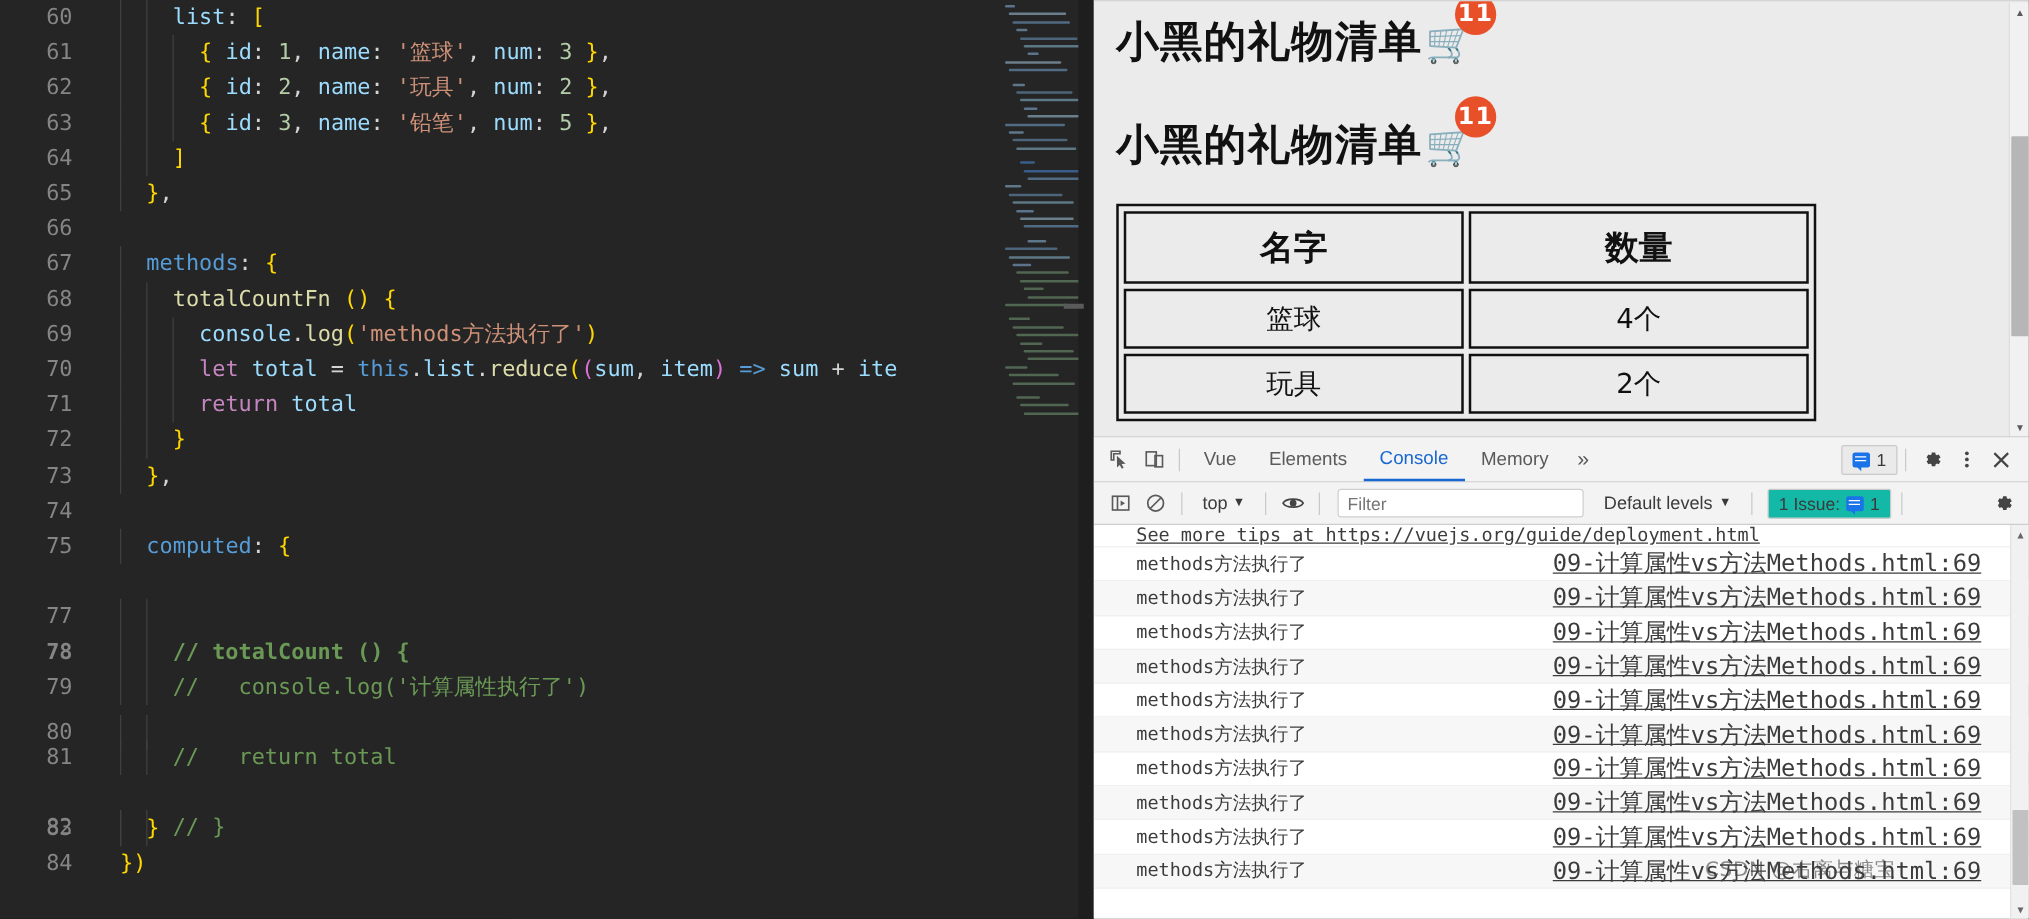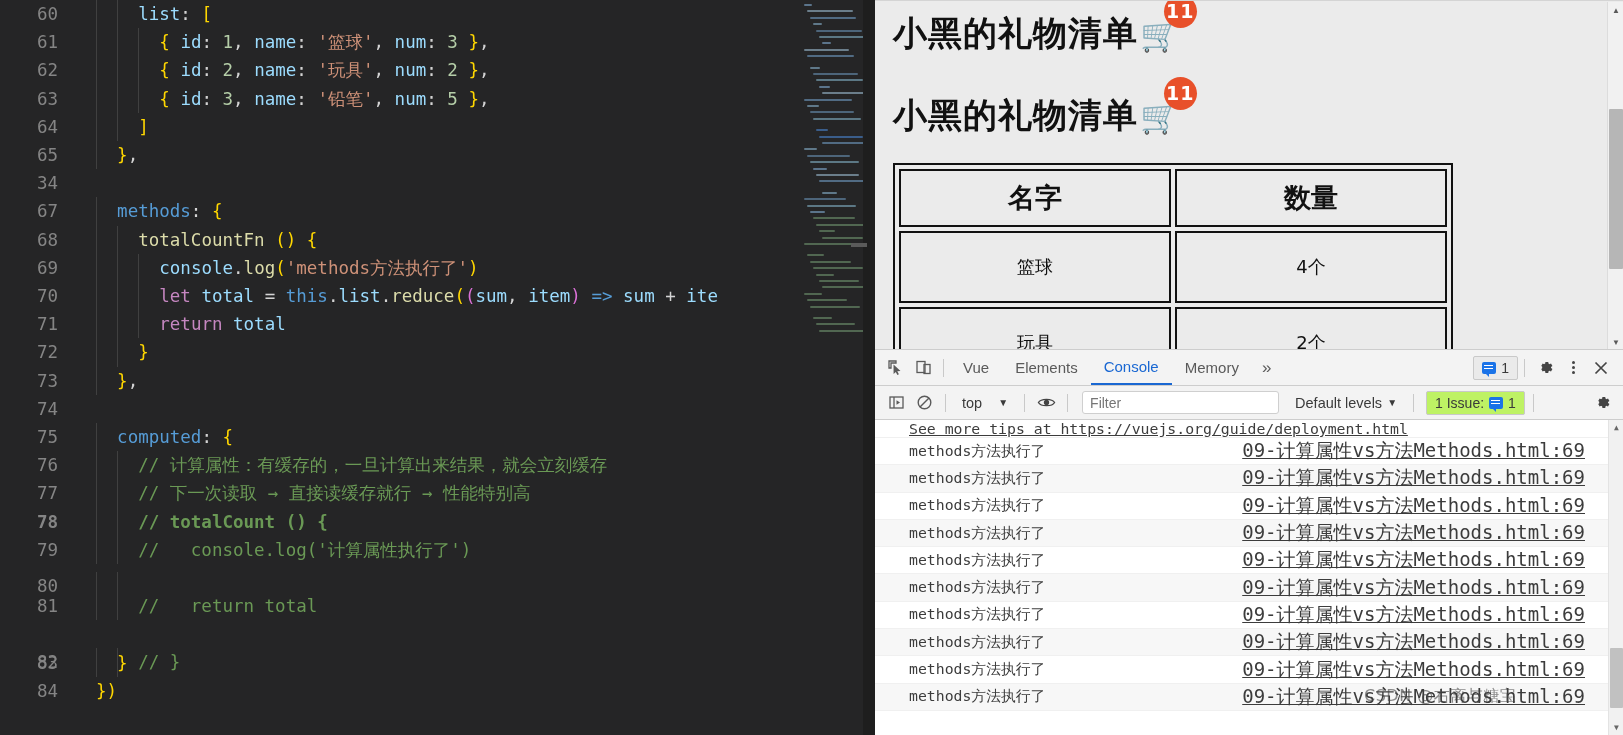--- a/index.html
+++ b/index.html
@@ -165,24 +165,24 @@
     background: #ebebeb;
     font-family: "DejaVu Sans", "Liberation Sans", sans-serif;
   }
   table.gift-table th {
     font-size: 27px;
     font-weight: bold;
     color: #111;
     padding: 9px 0;
   }
   table.gift-table td {
-    font-size: 18px;
+    font-size: 22px;
     font-weight: normal;
     color: #111;
-    padding: 22px 0;
+    padding: 7px 0;
   }
   .col-name { width: 50%; }
   .col-num  { width: 50%; }
 
   
   .page-scroll {
     position: absolute; right: 0; top: 1px;
     width: 16px; height: 348px;
     background: #f1f1f1;
     border-left: 1px solid #dcdcdc;
@@ -292,21 +292,21 @@
     border-bottom: 1px solid #cdcdcd;
     padding-left: 8px;
     gap: 2px;
   }
   .fb-btn {
     width: 26px; height: 26px;
     display: flex; align-items: center; justify-content: center;
     color: #5a5a5a;
   }
   .fb-select {
-    display: flex; align-items: center; gap: 16px;
+    display: flex; align-items: center; gap: 4px;
     font-size: 14.5px;
     color: #3a3a3a;
     padding: 0 8px;
     height: 24px;
     text-align: right;
   }
   .filter-input {
     flex: 0 0 175px;
     height: 23px;
     background: #fff;
@@ -321,21 +321,21 @@
   .levels {
     display: flex; align-items: center; gap: 5px;
     font-size: 14.5px;
     color: #3a3a3a;
     padding: 0 8px;
   }
   .issue-chip {
     display: flex; align-items: center; gap: 5px;
     border: 1px solid #c9c9c9;
     border-radius: 2px;
-    background: #bef264;
+    background: #14b8a6;
     padding: 2px 8px;
     height: 24px;
     font-size: 14px;
     color: #3a3a3a;
     margin-left: 4px;
   }
   .fb-gear { margin-left: auto; margin-right: 8px; }
 
   
   .console-body {
@@ -423,32 +423,31 @@
 <div class="root">
 
   <div class="editor">
     <div class="code-area" id="code-area">
         <div class="code-line" style="top: 0px; position: absolute; left: 0px; width: 800px;"><div class="ln">60</div><div class="guide" style="left: 96px;"></div><div class="guide" style="left: 117.1px;"></div><div class="code-text"><span class="t-punc"> </span><span class="t-punc"> </span><span class="t-punc"> </span><span class="t-punc"> </span><span class="t-prop">list</span><span class="t-punc">:</span><span class="t-punc"> </span><span class="t-b-y">[</span></div></div>
         <div class="code-line" style="top: 28.2px; position: absolute; left: 0px; width: 800px;"><div class="ln">61</div><div class="guide" style="left: 96px;"></div><div class="guide" style="left: 117.1px;"></div><div class="guide" style="left: 138.2px;"></div><div class="code-text"><span class="t-punc"> </span><span class="t-punc"> </span><span class="t-punc"> </span><span class="t-punc"> </span><span class="t-punc"> </span><span class="t-punc"> </span><span class="t-b-y">{</span><span class="t-punc"> </span><span class="t-prop">id</span><span class="t-punc">:</span><span class="t-punc"> </span><span class="t-num">1</span><span class="t-punc">,</span><span class="t-punc"> </span><span class="t-prop">name</span><span class="t-punc">:</span><span class="t-punc"> </span><span class="t-str">'篮球'</span><span class="t-punc">,</span><span class="t-punc"> </span><span class="t-prop">num</span><span class="t-punc">:</span><span class="t-punc"> </span><span class="t-num">3</span><span class="t-punc"> </span><span class="t-b-y">}</span><span class="t-punc">,</span></div></div>
         <div class="code-line" style="top: 56.4px; position: absolute; left: 0px; width: 800px;"><div class="ln">62</div><div class="guide" style="left: 96px;"></div><div class="guide" style="left: 117.1px;"></div><div class="guide" style="left: 138.2px;"></div><div class="code-text"><span class="t-punc"> </span><span class="t-punc"> </span><span class="t-punc"> </span><span class="t-punc"> </span><span class="t-punc"> </span><span class="t-punc"> </span><span class="t-b-y">{</span><span class="t-punc"> </span><span class="t-prop">id</span><span class="t-punc">:</span><span class="t-punc"> </span><span class="t-num">2</span><span class="t-punc">,</span><span class="t-punc"> </span><span class="t-prop">name</span><span class="t-punc">:</span><span class="t-punc"> </span><span class="t-str">'玩具'</span><span class="t-punc">,</span><span class="t-punc"> </span><span class="t-prop">num</span><span class="t-punc">:</span><span class="t-punc"> </span><span class="t-num">2</span><span class="t-punc"> </span><span class="t-b-y">}</span><span class="t-punc">,</span></div></div>
         <div class="code-line" style="top: 84.6px; position: absolute; left: 0px; width: 800px;"><div class="ln">63</div><div class="guide" style="left: 96px;"></div><div class="guide" style="left: 117.1px;"></div><div class="guide" style="left: 138.2px;"></div><div class="code-text"><span class="t-punc"> </span><span class="t-punc"> </span><span class="t-punc"> </span><span class="t-punc"> </span><span class="t-punc"> </span><span class="t-punc"> </span><span class="t-b-y">{</span><span class="t-punc"> </span><span class="t-prop">id</span><span class="t-punc">:</span><span class="t-punc"> </span><span class="t-num">3</span><span class="t-punc">,</span><span class="t-punc"> </span><span class="t-prop">name</span><span class="t-punc">:</span><span class="t-punc"> </span><span class="t-str">'铅笔'</span><span class="t-punc">,</span><span class="t-punc"> </span><span class="t-prop">num</span><span class="t-punc">:</span><span class="t-punc"> </span><span class="t-num">5</span><span class="t-punc"> </span><span class="t-b-y">}</span><span class="t-punc">,</span></div></div>
         <div class="code-line" style="top: 112.8px; position: absolute; left: 0px; width: 800px;"><div class="ln">64</div><div class="guide" style="left: 96px;"></div><div class="guide" style="left: 117.1px;"></div><div class="code-text"><span class="t-punc"> </span><span class="t-punc"> </span><span class="t-punc"> </span><span class="t-punc"> </span><span class="t-b-y">]</span></div></div>
         <div class="code-line" style="top: 141px; position: absolute; left: 0px; width: 800px;"><div class="ln">65</div><div class="guide" style="left: 96px;"></div><div class="code-text"><span class="t-punc"> </span><span class="t-punc"> </span><span class="t-b-y">}</span><span class="t-punc">,</span></div></div>
-        <div class="code-line" style="top: 169.2px; position: absolute; left: 0px; width: 800px;"><div class="ln">34</div><div class="code-text"></div></div>
+        <div class="code-line" style="top: 169.2px; position: absolute; left: 0px; width: 800px;"><div class="ln">66</div><div class="code-text"></div></div>
         <div class="code-line" style="top: 197.4px; position: absolute; left: 0px; width: 800px;"><div class="ln">67</div><div class="guide" style="left: 96px;"></div><div class="code-text"><span class="t-punc"> </span><span class="t-punc"> </span><span class="t-key">methods</span><span class="t-punc">:</span><span class="t-punc"> </span><span class="t-b-y">{</span></div></div>
         <div class="code-line" style="top: 225.6px; position: absolute; left: 0px; width: 800px;"><div class="ln">68</div><div class="guide" style="left: 96px;"></div><div class="guide" style="left: 117.1px;"></div><div class="code-text"><span class="t-punc"> </span><span class="t-punc"> </span><span class="t-punc"> </span><span class="t-punc"> </span><span class="t-fn">totalCountFn</span><span class="t-punc"> </span><span class="t-b-y">(</span><span class="t-b-y">)</span><span class="t-punc"> </span><span class="t-b-y">{</span></div></div>
         <div class="code-line" style="top: 253.8px; position: absolute; left: 0px; width: 800px;"><div class="ln">69</div><div class="guide" style="left: 96px;"></div><div class="guide" style="left: 117.1px;"></div><div class="guide" style="left: 138.2px;"></div><div class="code-text"><span class="t-punc"> </span><span class="t-punc"> </span><span class="t-punc"> </span><span class="t-punc"> </span><span class="t-punc"> </span><span class="t-punc"> </span><span class="t-var">console</span><span class="t-punc">.</span><span class="t-fn">log</span><span class="t-b-y">(</span><span class="t-str">'methods方法执行了'</span><span class="t-b-y">)</span></div></div>
         <div class="code-line" style="top: 282px; position: absolute; left: 0px; width: 800px;"><div class="ln">70</div><div class="guide" style="left: 96px;"></div><div class="guide" style="left: 117.1px;"></div><div class="guide" style="left: 138.2px;"></div><div class="code-text"><span class="t-punc"> </span><span class="t-punc"> </span><span class="t-punc"> </span><span class="t-punc"> </span><span class="t-punc"> </span><span class="t-punc"> </span><span class="t-kw">let</span><span class="t-punc"> </span><span class="t-var">total</span><span class="t-punc"> </span><span class="t-punc">=</span><span class="t-punc"> </span><span class="t-this">this</span><span class="t-punc">.</span><span class="t-var">list</span><span class="t-punc">.</span><span class="t-fn">reduce</span><span class="t-b-y">(</span><span class="t-b-p">(</span><span class="t-var">sum</span><span class="t-punc">,</span><span class="t-punc"> </span><span class="t-var">item</span><span class="t-b-p">)</span><span class="t-punc"> </span><span class="t-key">=&gt;</span><span class="t-punc"> </span><span class="t-var">sum</span><span class="t-punc"> </span><span class="t-punc">+</span><span class="t-punc"> </span><span class="t-var">ite</span></div></div>
         <div class="code-line" style="top: 310.2px; position: absolute; left: 0px; width: 800px;"><div class="ln">71</div><div class="guide" style="left: 96px;"></div><div class="guide" style="left: 117.1px;"></div><div class="guide" style="left: 138.2px;"></div><div class="code-text"><span class="t-punc"> </span><span class="t-punc"> </span><span class="t-punc"> </span><span class="t-punc"> </span><span class="t-punc"> </span><span class="t-punc"> </span><span class="t-kw">return</span><span class="t-punc"> </span><span class="t-var">total</span></div></div>
         <div class="code-line" style="top: 338.4px; position: absolute; left: 0px; width: 800px;"><div class="ln">72</div><div class="guide" style="left: 96px;"></div><div class="guide" style="left: 117.1px;"></div><div class="code-text"><span class="t-punc"> </span><span class="t-punc"> </span><span class="t-punc"> </span><span class="t-punc"> </span><span class="t-b-y">}</span></div></div>
         <div class="code-line" style="top: 366.6px; position: absolute; left: 0px; width: 800px;"><div class="ln">73</div><div class="guide" style="left: 96px;"></div><div class="code-text"><span class="t-punc"> </span><span class="t-punc"> </span><span class="t-b-y">}</span><span class="t-punc">,</span></div></div>
         <div class="code-line" style="top: 394.8px; position: absolute; left: 0px; width: 800px;"><div class="ln">74</div><div class="code-text"></div></div>
         <div class="code-line" style="top: 423px; position: absolute; left: 0px; width: 800px;"><div class="ln">75</div><div class="guide" style="left: 96px;"></div><div class="code-text"><span class="t-punc"> </span><span class="t-punc"> </span><span class="t-key">computed</span><span class="t-punc">:</span><span class="t-punc"> </span><span class="t-b-y">{</span></div></div>
-        <div class="code-line" style="top: 451.2px; position: absolute; left: 0px; width: 800px;"><div class="ln">76</div><div class="guide" style="left: 96px;"></div><div class="guide" style="left: 117.1px;"></div><div class="code-text"><span class="t-com">    // 计算属性：有缓存的，一旦计算出来结果，就会立刻缓存</span></div></div>
-        <div class="code-line" style="top: 479.4px; position: absolute; left: 0px; width: 800px;"><div class="ln">77</div><div class="guide" style="left: 96px;"></div><div class="guide" style="left: 117.1px;"></div><div class="code-text"><span class="t-com">    // 下一次读取 → 直接读缓存就行 → 性能特别高</span></div></div>
+        <div class="code-line" style="top: 479.4px; position: absolute; left: 0px; width: 800px;"><div class="ln">77</div><div class="guide" style="left: 96px;"></div><div class="guide" style="left: 117.1px;"></div></div>
         <div class="code-line" style="top: 507.6px; position: absolute; left: 0px; width: 800px; font-weight: bold;"><div class="ln">78</div><div class="guide" style="left: 96px;"></div><div class="guide" style="left: 117.1px;"></div><div class="code-text"><span class="t-com">    // totalCount () {</span></div></div>
         <div class="code-line" style="top: 535.8px; position: absolute; left: 0px; width: 800px;"><div class="ln">79</div><div class="guide" style="left: 96px;"></div><div class="guide" style="left: 117.1px;"></div><div class="code-text"><span class="t-com">    //   console.log('计算属性执行了')</span></div></div>
         <div class="code-line" style="top: 572px; position: absolute; left: 0px; width: 800px;"><div class="ln">80</div><div class="guide" style="left: 96px;"></div><div class="guide" style="left: 117.1px;"></div></div>
         <div class="code-line" style="top: 592.2px; position: absolute; left: 0px; width: 800px;"><div class="ln">81</div><div class="guide" style="left: 96px;"></div><div class="guide" style="left: 117.1px;"></div><div class="code-text"><span class="t-com">    //   return total</span></div></div>
         <div class="code-line" style="top: 620.4px; position: absolute; left: 0px; width: 800px; margin-top: 28px;"><div class="ln">82</div><div class="guide" style="left: 96px;"></div><div class="guide" style="left: 117.1px;"></div><div class="code-text"><span class="t-com">    // }</span></div></div>
         <div class="code-line" style="top: 648.6px; position: absolute; left: 0px; width: 800px;"><div class="ln">83</div><div class="guide" style="left: 96px;"></div><div class="code-text"><span class="t-punc"> </span><span class="t-punc"> </span><span class="t-b-y">}</span></div></div>
         <div class="code-line" style="top: 676.8px; position: absolute; left: 0px; width: 800px;"><div class="ln">84</div><div class="code-text"><span class="t-b-y">}</span><span class="t-b-y">)</span></div></div>
       </div>
     <div class="minimap" id="minimap">
         <div class="mm-line" style="left: 4px; width: 8px; top: 4px; background: rgb(106, 139, 168);"></div>

